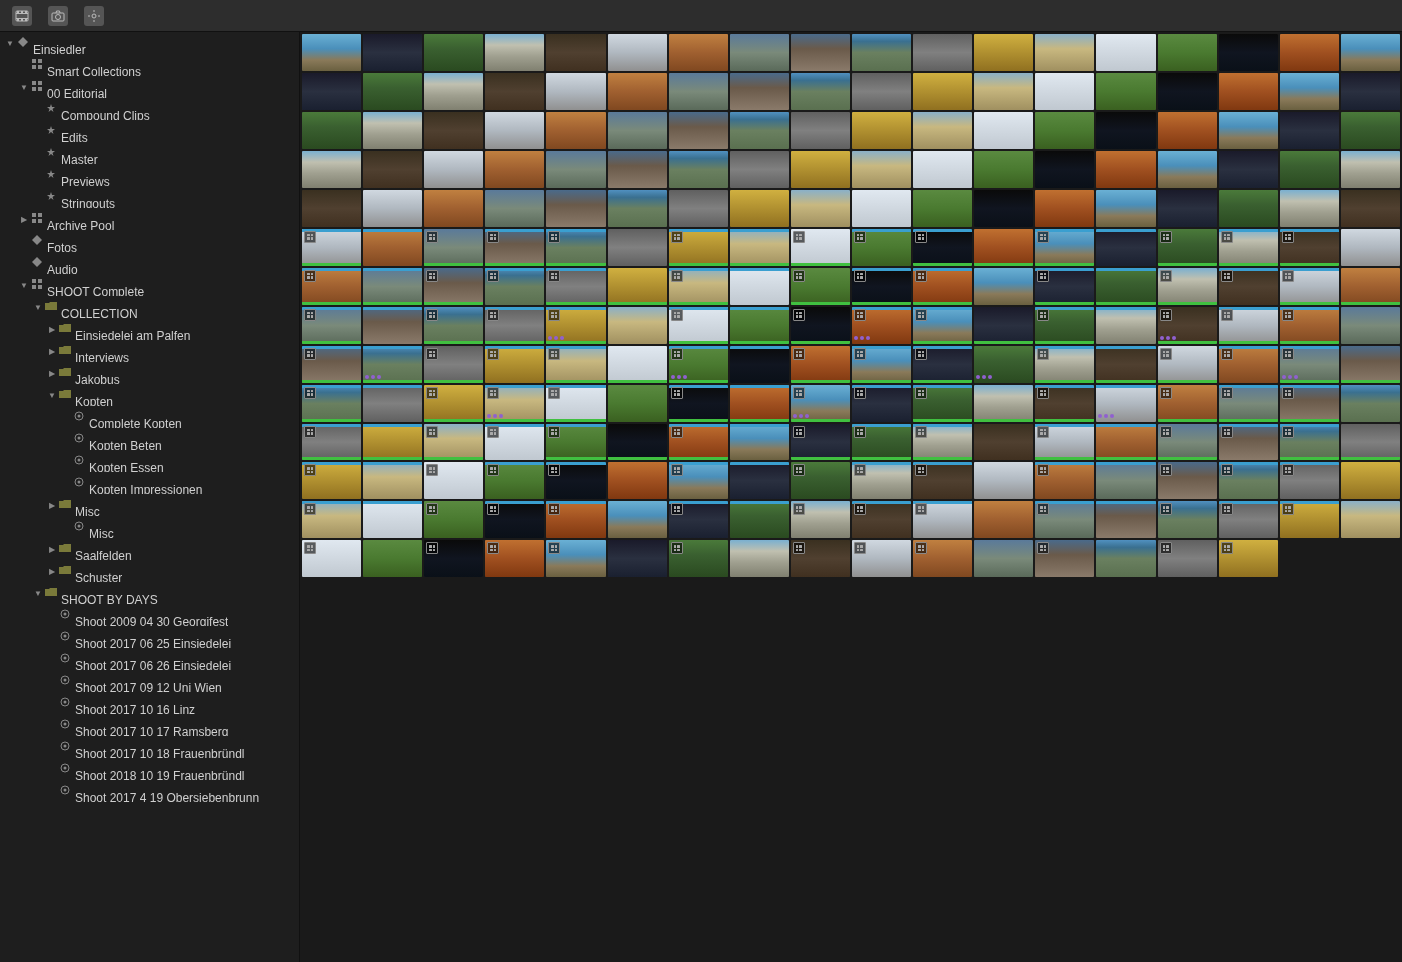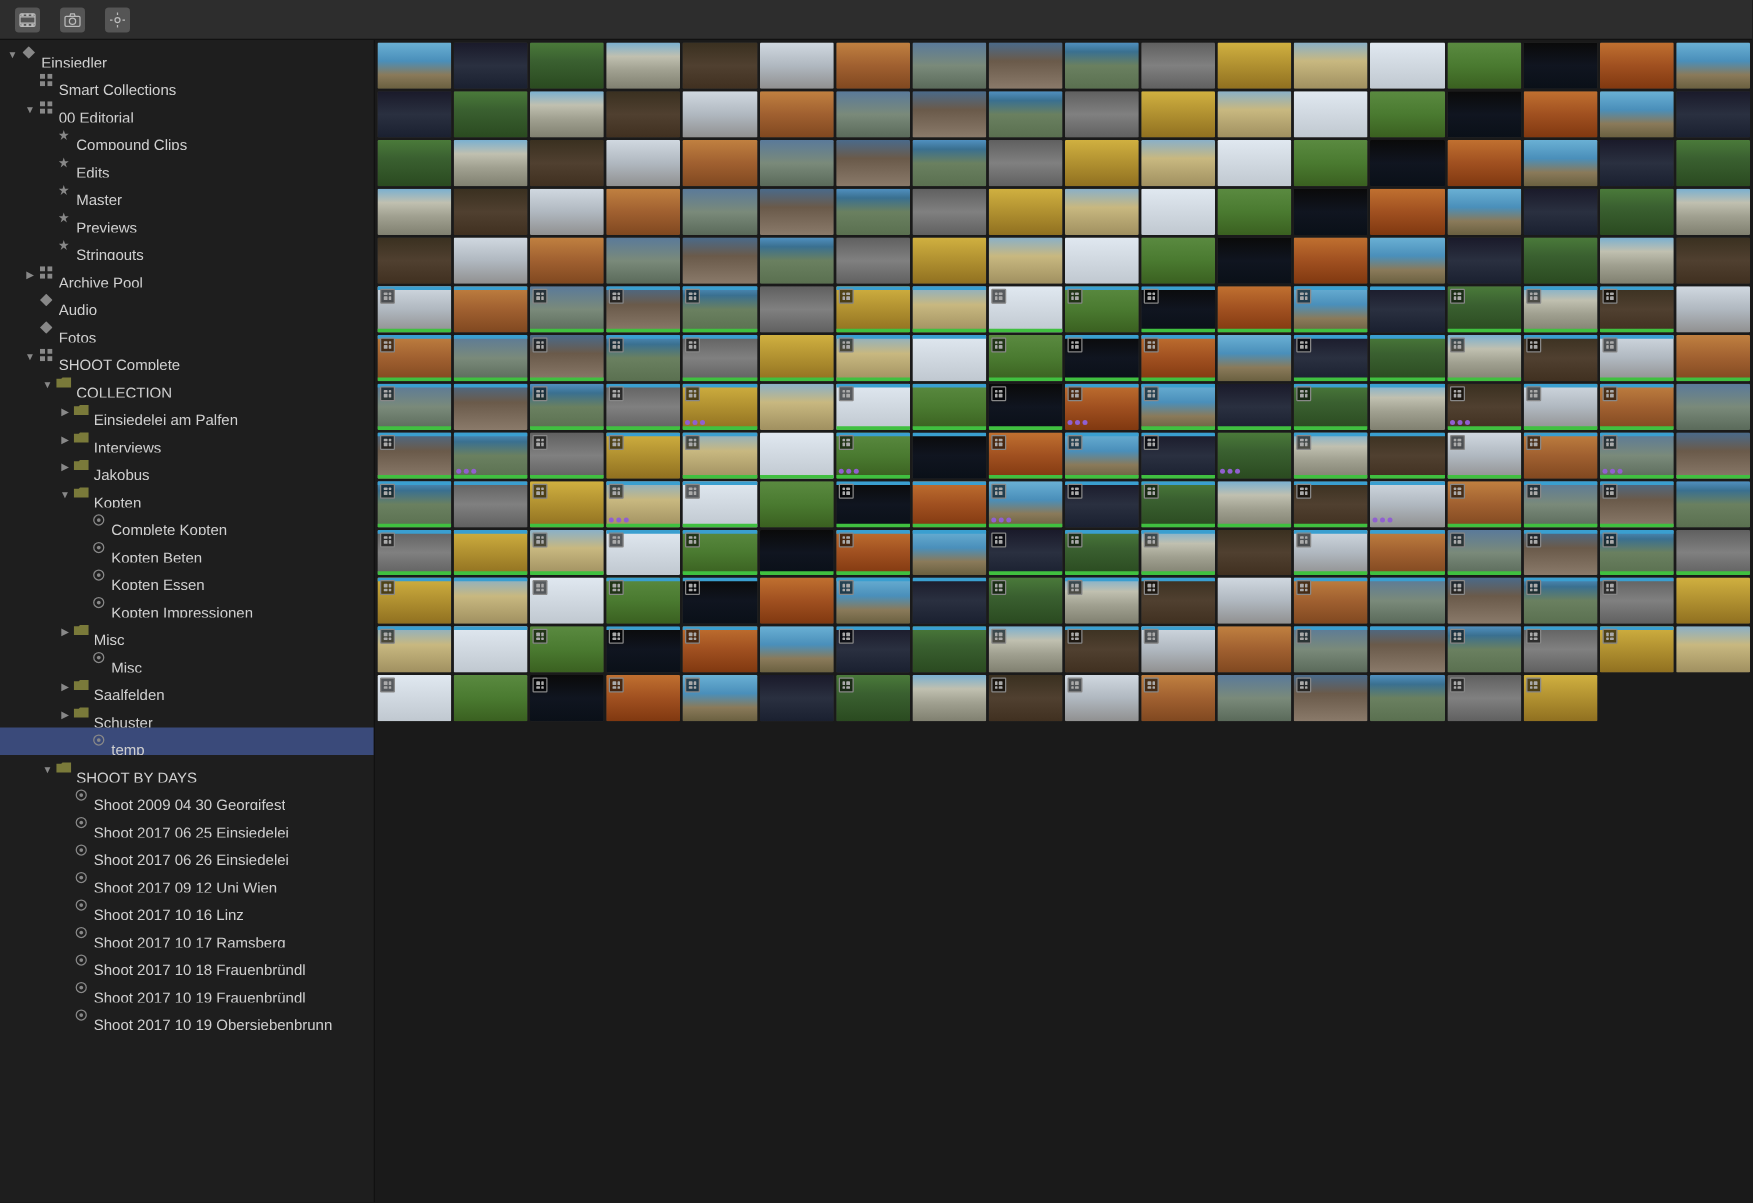--- a/index.html
+++ b/index.html
@@ -309,29 +309,29 @@
             <rect x="6" y="6" width="4" height="4" fill="#888"></rect>
           </svg></span>
         <span class="item-label">Archive Pool</span>
       </div>
       <div class="tree-item">
         <span class="indent" style="width: 18px;"></span>
         <span class="arrow"></span>
         <span class="item-icon"><svg width="10" height="10" viewBox="0 0 10 10">
             <polygon points="5,0 10,5 5,10 0,5" fill="#888"></polygon>
           </svg></span>
-        <span class="item-label">Audio</span>
+        <span class="item-label">Fotos</span>
       </div>
       <div class="tree-item">
         <span class="indent" style="width: 18px;"></span>
         <span class="arrow"></span>
         <span class="item-icon"><svg width="10" height="10" viewBox="0 0 10 10">
             <polygon points="5,0 10,5 5,10 0,5" fill="#888"></polygon>
           </svg></span>
-        <span class="item-label">Fotos</span>
+        <span class="item-label">Audio</span>
       </div>
       <div class="tree-item">
         <span class="indent" style="width: 18px;"></span>
         <span class="arrow">▼</span>
         <span class="item-icon"><svg width="10" height="10" viewBox="0 0 10 10">
             <rect x="0" y="0" width="4" height="4" fill="#888"></rect>
             <rect x="6" y="0" width="4" height="4" fill="#888"></rect>
             <rect x="0" y="6" width="4" height="4" fill="#888"></rect>
             <rect x="6" y="6" width="4" height="4" fill="#888"></rect>
           </svg></span>
@@ -439,29 +439,20 @@
         <span class="item-label">Saalfelden</span>
       </div>
       <div class="tree-item">
         <span class="indent" style="width: 46px;"></span>
         <span class="arrow">▶</span>
         <span class="item-icon"><svg width="12" height="10" viewBox="0 0 12 10">
             <path d="M0,2 L4,2 L5,1 L12,1 L12,9 L0,9 Z" fill="#7a7a3a"></path>
           </svg></span>
         <span class="item-label">Schuster</span>
       </div>
-      <div class="tree-item selected">
-        <span class="indent" style="width: 60px;"></span>
-        <span class="arrow"></span>
-        <span class="item-icon"><svg width="10" height="10" viewBox="0 0 10 10">
-            <circle cx="5" cy="5" r="4" fill="none" stroke="#888" stroke-width="1"></circle>
-            <circle cx="5" cy="5" r="1.5" fill="#888"></circle>
-          </svg></span>
-        <span class="item-label">temp</span>
-      </div>
       <div class="tree-item">
         <span class="indent" style="width: 32px;"></span>
         <span class="arrow">▼</span>
         <span class="item-icon"><svg width="12" height="10" viewBox="0 0 12 10">
             <path d="M0,2 L4,2 L5,1 L12,1 L12,9 L0,9 Z" fill="#7a7a3a"></path>
           </svg></span>
         <span class="item-label">SHOOT BY DAYS</span>
       </div>
       <div class="tree-item">
         <span class="indent" style="width: 46px;"></span>
@@ -526,30 +517,30 @@
           </svg></span>
         <span class="item-label">Shoot 2017 10 18 Frauenbründl</span>
       </div>
       <div class="tree-item">
         <span class="indent" style="width: 46px;"></span>
         <span class="arrow"></span>
         <span class="item-icon"><svg width="10" height="10" viewBox="0 0 10 10">
             <circle cx="5" cy="5" r="4" fill="none" stroke="#888" stroke-width="1"></circle>
             <circle cx="5" cy="5" r="1.5" fill="#888"></circle>
           </svg></span>
-        <span class="item-label">Shoot 2017 10 19 Frauenbründl</span>
+        <span class="item-label">Shoot 2018 10 19 Frauenbründl</span>
       </div>
       <div class="tree-item">
         <span class="indent" style="width: 46px;"></span>
         <span class="arrow"></span>
         <span class="item-icon"><svg width="10" height="10" viewBox="0 0 10 10">
             <circle cx="5" cy="5" r="4" fill="none" stroke="#888" stroke-width="1"></circle>
             <circle cx="5" cy="5" r="1.5" fill="#888"></circle>
           </svg></span>
-        <span class="item-label">Shoot 2017 10 19 Obersiebenbrunn</span>
+        <span class="item-label">Shoot 2017 4 19 Obersiebenbrunn</span>
       </div>
     </div>
 
   <div id="content">
     <div class="thumbnail-grid">
     <div class="thumb">
           <div class="thumb-inner t-sky"></div>
         </div>
         <div class="thumb">
           <div class="thumb-inner t-dark"></div>

